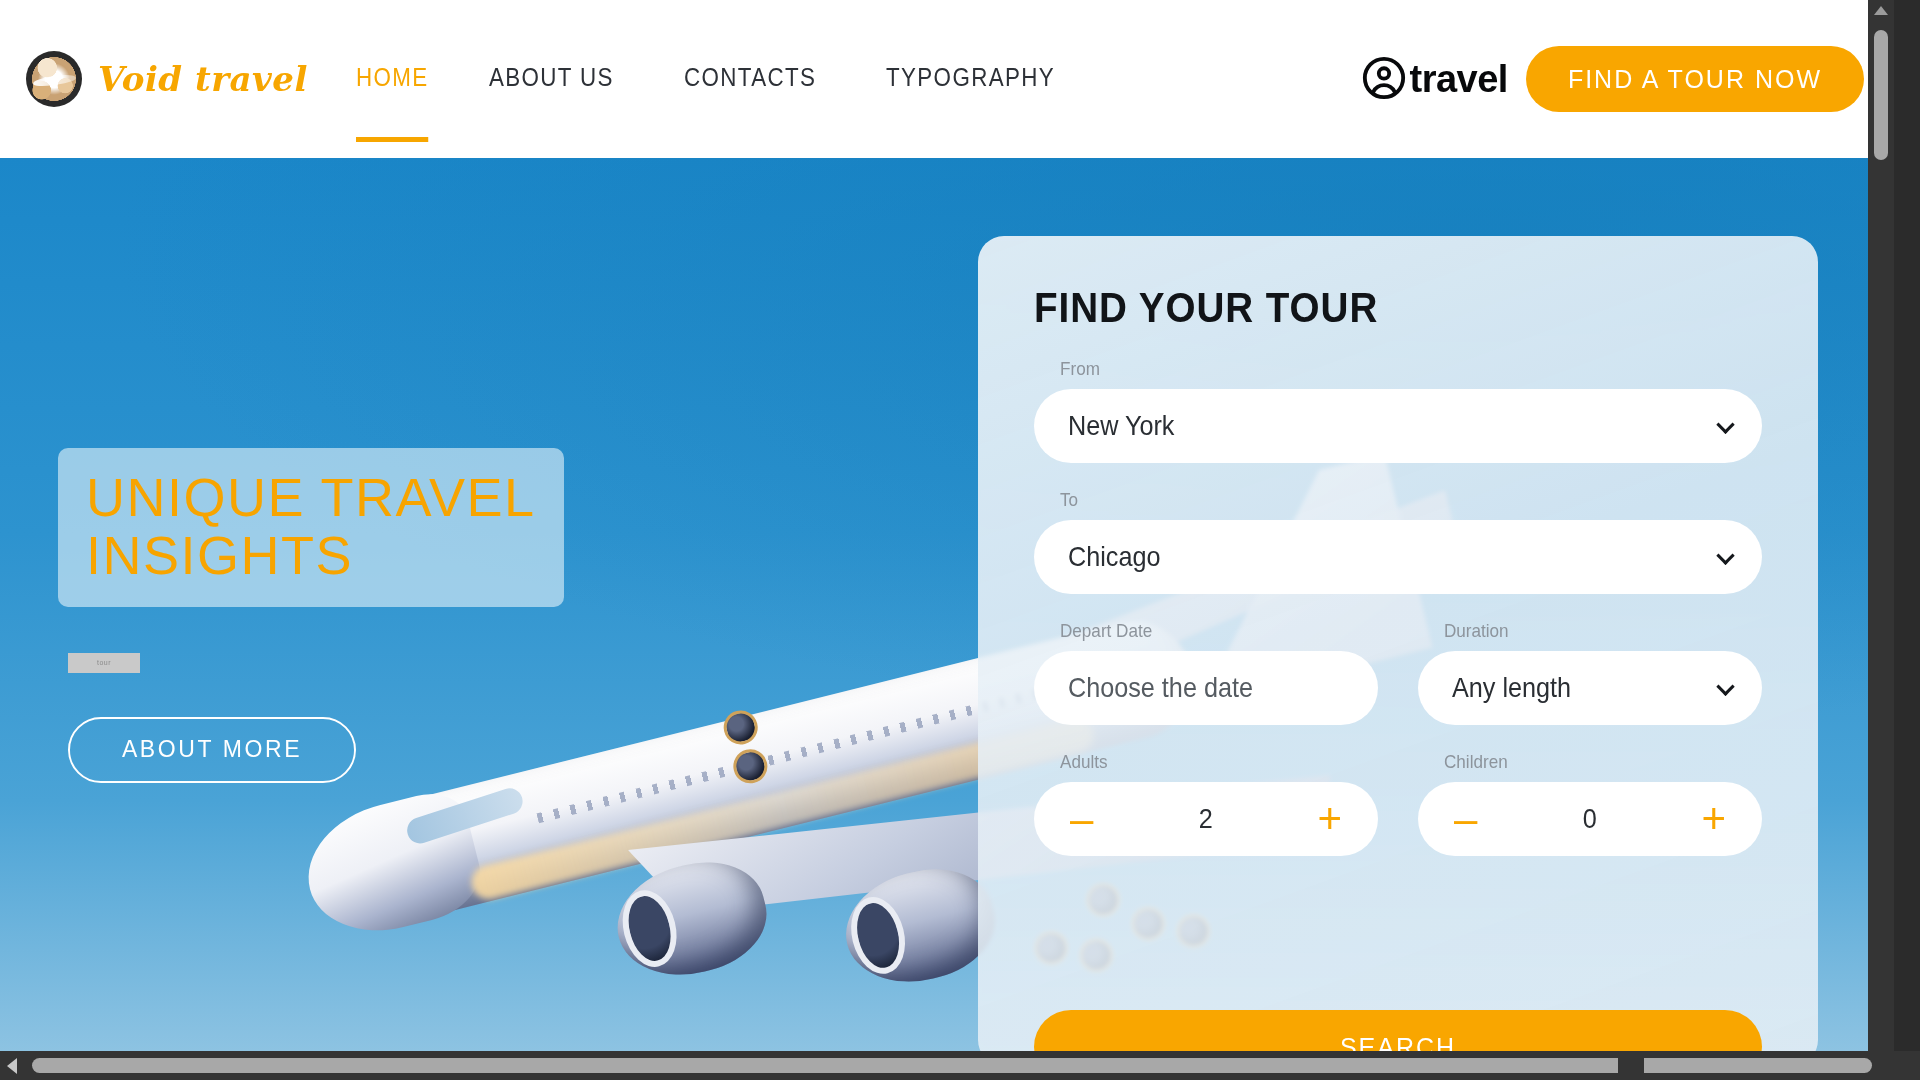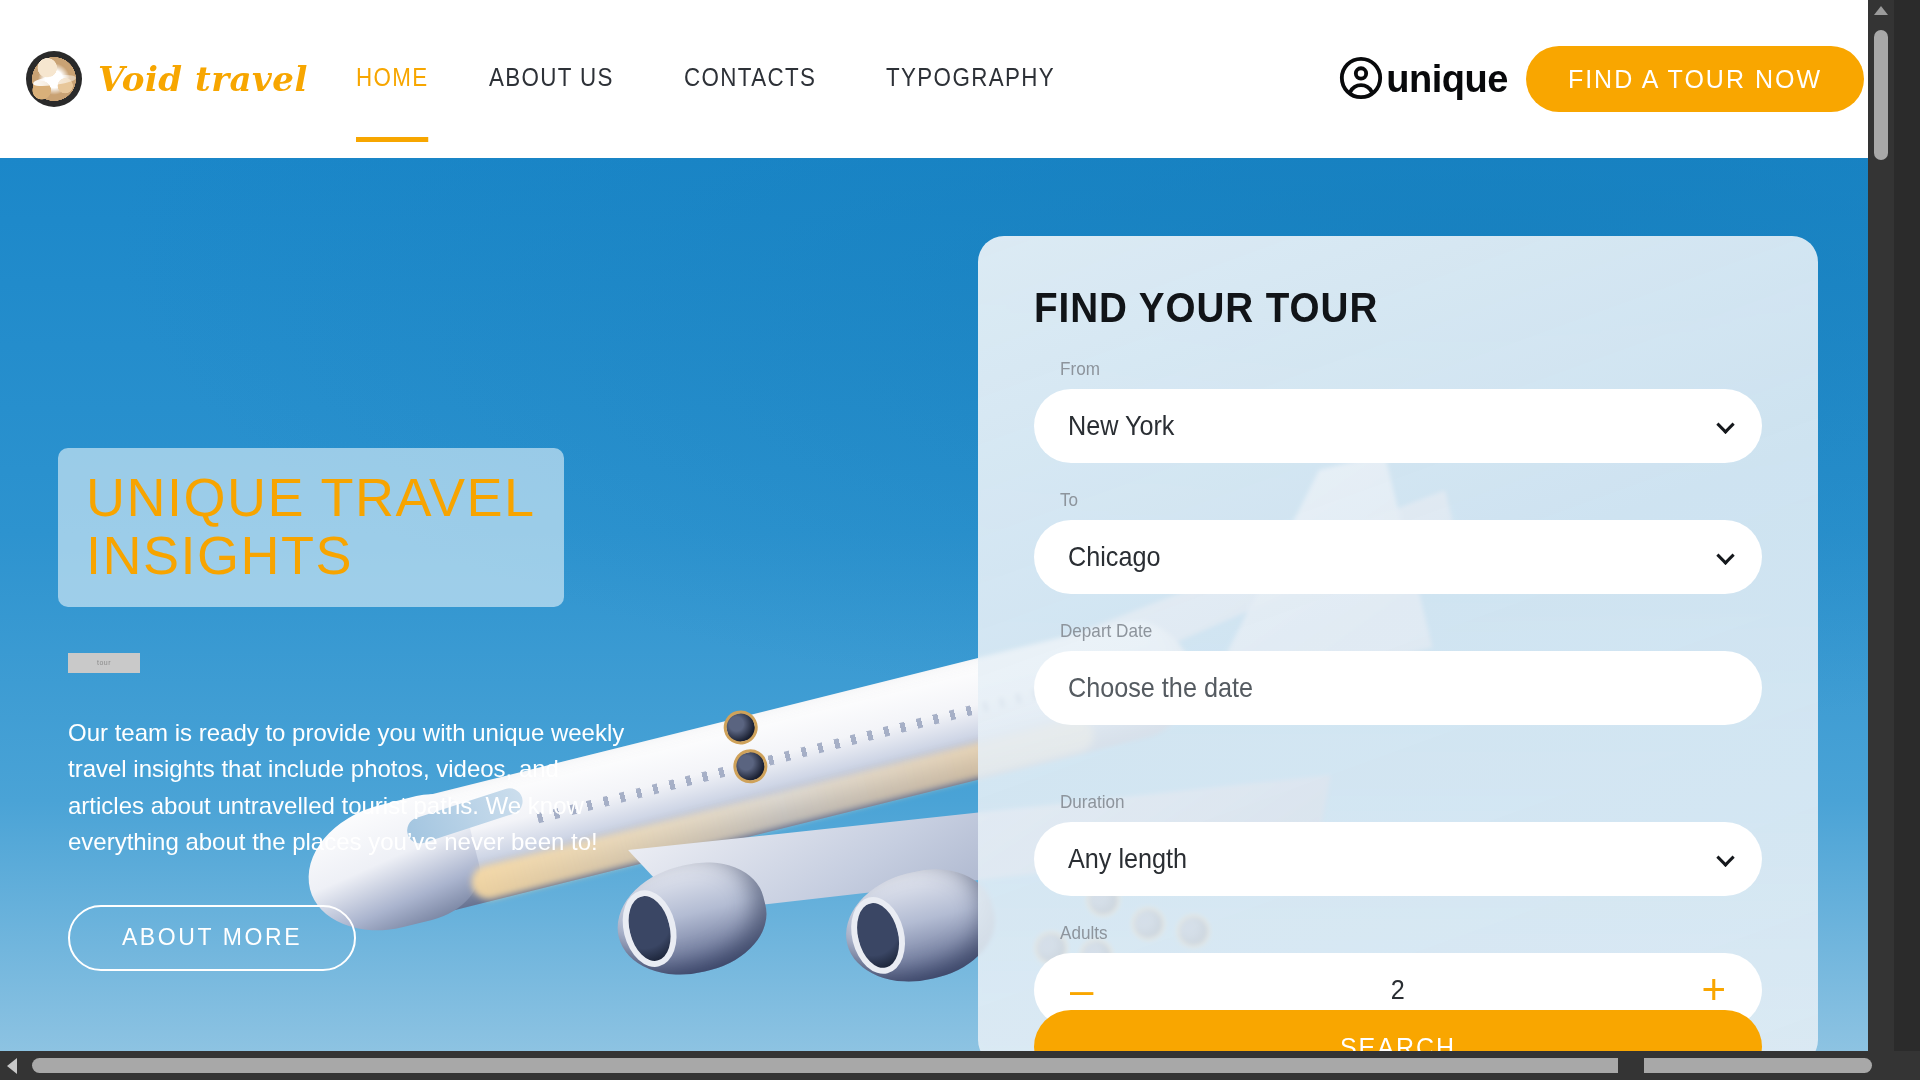--- a/index.html
+++ b/index.html
@@ -413,21 +413,20 @@
     position: absolute;
     right: 30px; top: 50%;
     transform: translateY(-60%) rotate(45deg);
     width: 13px; height: 13px;
     border-right: 3px solid #15181c;
     border-bottom: 3px solid #15181c;
   }
   .row2 {
     display: flex;
     gap: 40px;
-    flex-direction: column;
   }
   .row2 > div { flex: 1; }
   .row2 .field-label { margin-top: 26px; }
 
   
   .stepper {
     height: 74px;
     background: #ffffff;
     border-radius: 37px;
     display: flex;
@@ -485,21 +484,21 @@
 
       <div class="header-right">
         <button class="login-btn">
           <span>
             <svg width="46" height="46" viewBox="0 0 24 24" fill="none" aria-hidden="true">
               <circle cx="12" cy="12" r="10" stroke="#08090b" stroke-width="2"></circle>
               <circle cx="12" cy="9.6" r="2.7" stroke="#08090b" stroke-width="2"></circle>
               <path d="M6.4 19.2c1.2-2.3 3.2-3.5 5.6-3.5s4.4 1.2 5.6 3.5" stroke="#08090b" stroke-width="2" stroke-linecap="round"></path>
             </svg>
           </span>
-          <span class="label">unique</span>
+          <span class="label">travel</span>
         </button>
         <button class="book-btn">FIND A TOUR NOW</button>
       </div>
     </header>
 
     <section class="hero">
 
       <div class="plane">
         <div class="wing-far"></div>
         <div class="tail"></div>
@@ -523,21 +522,20 @@
         <div class="gear g6"></div>
         <div class="gear g7"></div>
       </div>
 
       <div class="hero-copy">
         <div class="headline-plate">
           <h1 class="headline">UNIQUE TRAVEL
 INSIGHTS</h1>
         </div>
         <div class="ghost-chip">tour</div>
-        <p class="hero-para">Our team is ready to provide you with unique weekly travel insights that include photos, videos, and articles about untravelled tourist paths. We know everything about the places you’ve never been to!</p>
         <button class="learn-btn">ABOUT MORE</button>
       </div>
 
       <div class="panel">
         <h2 class="panel-title">FIND YOUR TOUR</h2>
 
         <div class="field-label">From</div>
         <div class="field-box">
           <span class="field-value">New York</span>
           <span class="chev"></span>

